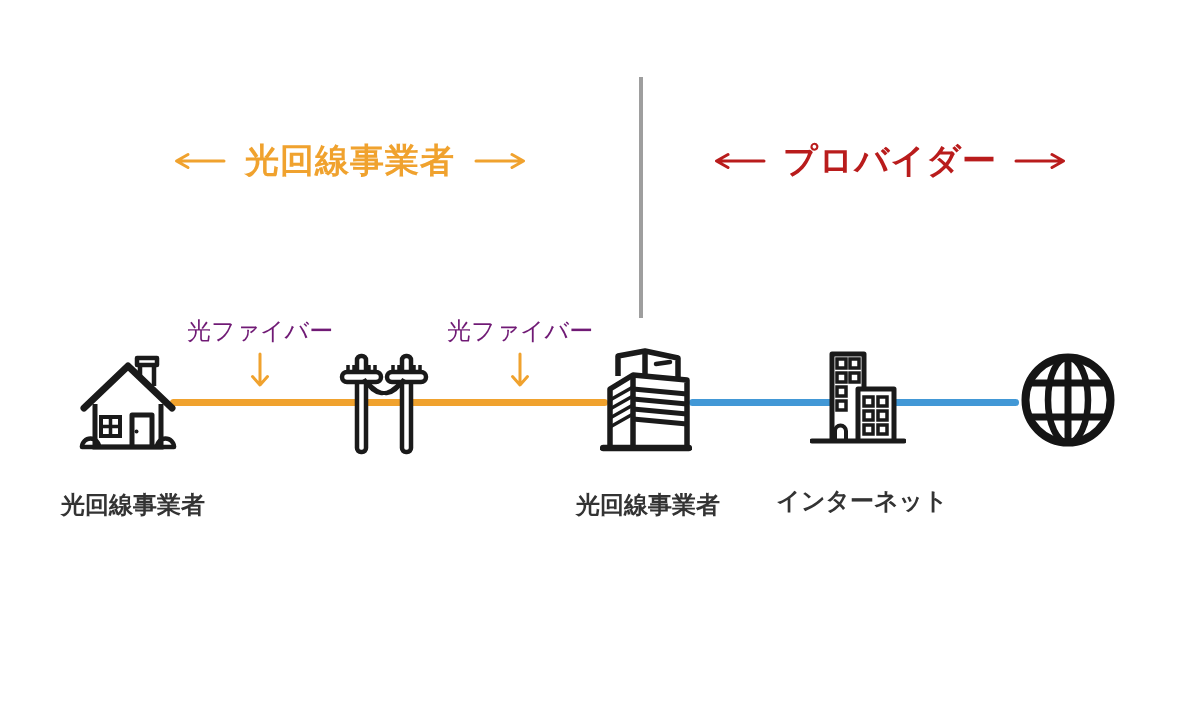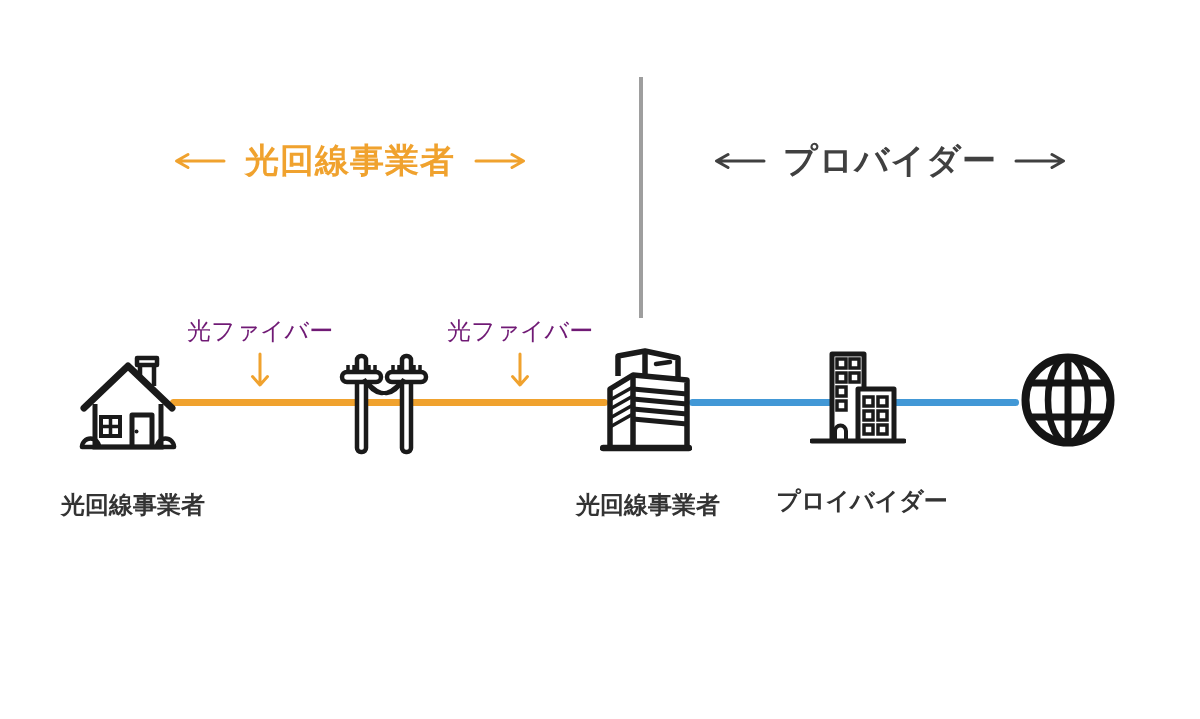--- a/index.html
+++ b/index.html
@@ -6,21 +6,21 @@
   .canvas{
     position:relative;width:1196px;height:719px;background:#ffffff;
     font-family:"Liberation Sans","DejaVu Sans",sans-serif;overflow:hidden;
   }
   .divider{position:absolute;left:639px;top:77px;width:4px;height:241px;background:#9e9e9e;}
   .section-header{
     position:absolute;top:138px;display:flex;align-items:center;justify-content:space-between;
     font-weight:bold;font-size:34px;letter-spacing:1px;white-space:nowrap;
   }
   .section-header.orange{left:172px;width:356px;color:#f0a22e;}
-  .section-header.blue{left:712px;width:356px;color:#404040;}
+  .section-header.blue{left:712px;width:356px;color:#b91c1c;}
   .section-header svg{flex:0 0 auto;}
   .conn-line{position:absolute;top:399px;height:7px;border-radius:3.5px;z-index:1;}
   .conn-line.orange{left:170px;width:438px;background:#f0a22e;}
   .conn-line.blue{left:689px;width:330px;background:#4298d6;}
   .icon{position:absolute;z-index:2;}
   .icon-house{left:76px;top:350px;}
   .icon-poles{left:336px;top:344px;}
   .icon-office{left:600px;top:343px;}
   .icon-isp{left:810px;top:347px;}
   .icon-globe{left:1017px;top:349px;}
@@ -155,16 +155,16 @@
     </g>
   </svg>
 
   <div class="node-label nl-enduser">
     <div>光回線事業者</div>
   </div>
   <div class="node-label nl-office">
     <div>光回線事業者</div>
   </div>
   <div class="node-label nl-isp">
-    <div>プロイバイダー</div>
+    <div>インターネット</div>
   </div>
 
 </div>
 
 </body></html>

